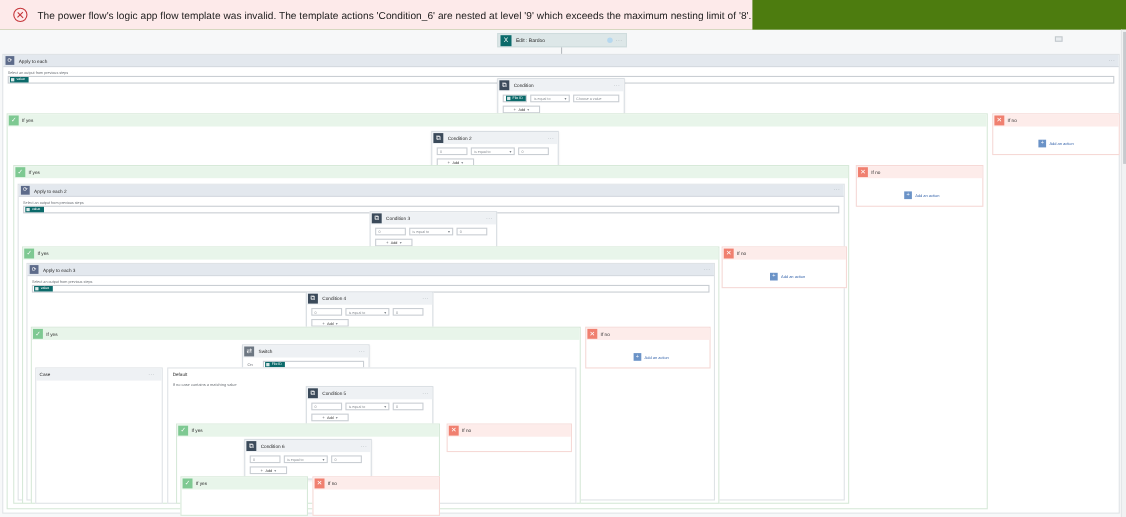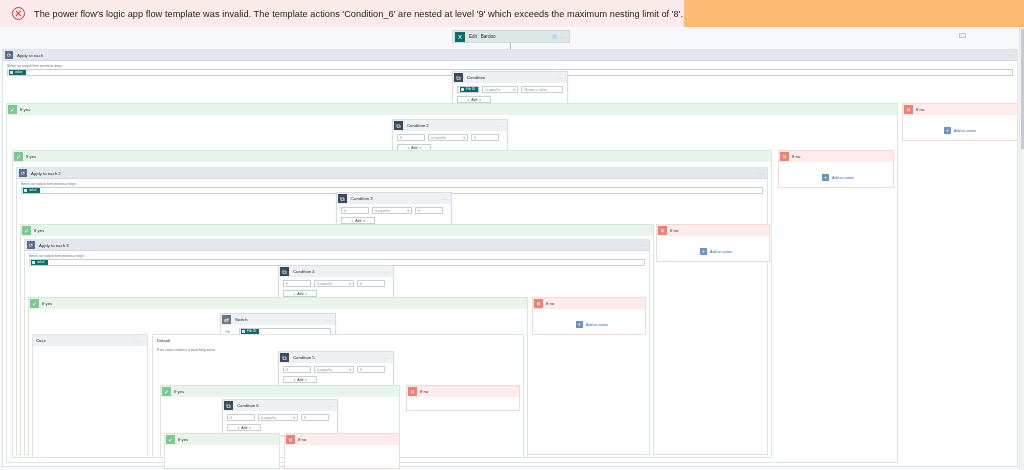--- a/index.html
+++ b/index.html
@@ -3,21 +3,21 @@
 <meta charset="utf-8">
 <style>
   * { box-sizing: border-box; }
   html, body {
     margin: 0; padding: 0;
     width: 1024px; height: 470px;
     overflow: hidden;
     background: #ffffff;
     font-family: "Liberation Sans", sans-serif;
   }
-  #app { position: relative; width: 1024px; height: 402px; background: #fdba74; }
+  #app { position: relative; width: 1024px; height: 402px; background: #4d7c0f; }
 
   
   .error-bar {
     position: absolute; left: 0; top: 0;
     width: 684px; height: 27px;
     background: #fdeaea;
     display: flex; align-items: center;
     padding-left: 12px;
   }
   .error-icon {

